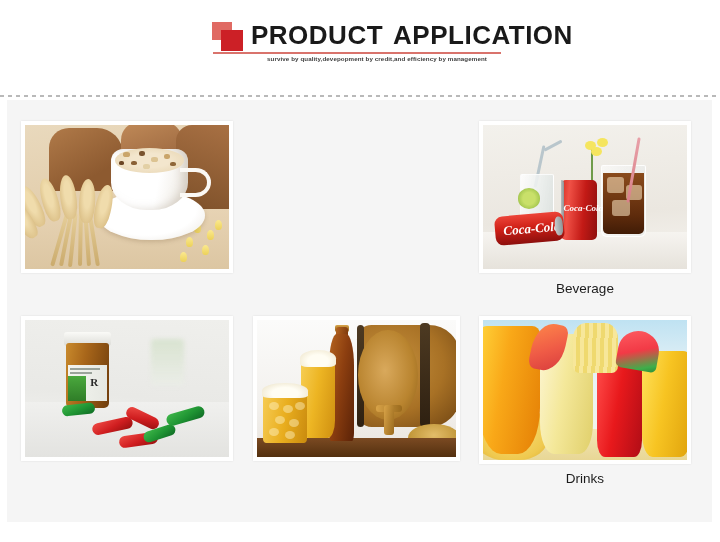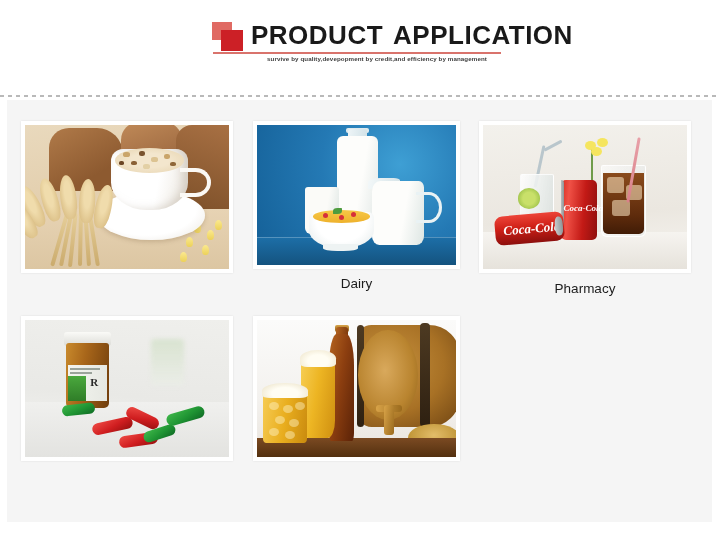--- a/index.html
+++ b/index.html
@@ -325,43 +325,20 @@
               <div class="ear" style="left:20%; top:0%;  transform:rotate(-16deg);"></div>
               <div class="ear" style="left:33%; top:-2%; transform:rotate(-7deg);"></div>
               <div class="ear" style="left:46%; top:2%;  transform:rotate(3deg);"></div>
               <div class="ear" style="left:58%; top:8%;  transform:rotate(12deg);"></div>
               <div class="ear" style="left:2%;  top:18%; transform:rotate(-34deg);"></div>
             </div>
           </div>
         </div>
       </div>
 
-      <div class="cell" style="left:246px; top:21px; width:207px; height:180px;">
-        <div class="card" style="width:207px; height:148px;">
-          <div class="photo">
-            <div class="layer dairy-bg"></div>
-            <div class="layer dairy-table"></div>
-            <div class="layer d-cap"></div>
-            <div class="layer d-neck"></div>
-            <div class="layer d-bottle"></div>
-            <div class="layer d-glass"></div>
-            <div class="layer d-jug-lip"></div>
-            <div class="layer d-jug"></div>
-            <div class="layer d-jug-handle"></div>
-            <div class="layer d-bowl"></div>
-            <div class="layer d-bowl-food"></div>
-            <div class="layer d-berry" style="left:33%; top:63%;"></div>
-            <div class="layer d-berry" style="left:41%; top:64%;"></div>
-            <div class="layer d-berry" style="left:47%; top:62%;"></div>
-            <div class="layer d-leaf"></div>
-            <div class="layer d-bowl-base"></div>
-          </div>
-        </div>
-        <div class="caption" style="left:0; top:155px; width:207px;">Dairy</div>
-      </div>
 
       <div class="cell" style="left:472px; top:21px; width:212px; height:180px;">
         <div class="card" style="width:212px; height:152px;">
           <div class="photo">
             <div class="layer bev-bg"></div>
             <div class="layer bev-table"></div>
             <div class="layer b-flower-stem"></div>
             <div class="layer b-flower" style="left:50%; top:11%;"></div>
             <div class="layer b-flower" style="left:56%; top:9%;"></div>
             <div class="layer b-flower" style="left:53%; top:15%;"></div>
@@ -379,21 +356,21 @@
               <div class="can-lid-right"></div>
               <span class="coke-script" style="left:8%; top:38%; font-size:9px;">Coca-Cola</span>
             </div>
             <div class="layer can-lay">
               <span class="coke-script" style="left:12%; top:26%; font-size:13px;">Coca-Cola</span>
               <div class="layer" style="right:2%; top:18%; width:12%; height:64%;
                    background:linear-gradient(90deg,#c7ccce,#8d9395); border-radius:40%;"></div>
             </div>
           </div>
         </div>
-        <div class="caption" style="left:0; top:160px; width:212px;">Pharmacy</div>
+        <div class="caption" style="left:0; top:160px; width:212px;">Beverage</div>
       </div>
 
       <div class="cell" style="left:14px; top:216px; width:212px; height:180px;">
         <div class="card" style="width:212px; height:145px;">
           <div class="photo">
             <div class="layer ph-bg"></div>
             <div class="layer ph-blur"></div>
             <div class="layer ph-table"></div>
             <div class="layer ph-cap"></div>
             <div class="layer ph-bottle"></div>
@@ -435,16 +412,34 @@
             <div class="mug-dimple" style="left:13%; top:62%; width:5%; height:6%;"></div>
             <div class="mug-dimple" style="left:19%; top:60%; width:5%; height:6%;"></div>
             <div class="mug-dimple" style="left:9%;  top:70%; width:5%; height:6%;"></div>
             <div class="mug-dimple" style="left:16%; top:72%; width:5%; height:6%;"></div>
             <div class="mug-dimple" style="left:6%;  top:79%; width:5%; height:6%;"></div>
             <div class="mug-dimple" style="left:14%; top:81%; width:5%; height:6%;"></div>
           </div>
         </div>
       </div>
 
+      <div class="cell" style="left:472px; top:216px; width:212px; height:180px;">
+        <div class="card" style="width:212px; height:148px;">
+          <div class="photo">
+            <div class="layer dr-bg"></div>
+            <div class="layer dr-sky"></div>
+            <div class="layer dr-table"></div>
+            <div class="layer dr-fruitbase"></div>
+            <div class="layer dr-glass dr-orange"></div>
+            <div class="layer dr-glass dr-pine"></div>
+            <div class="layer dr-glass dr-red"></div>
+            <div class="layer dr-glass dr-yellow"></div>
+            <div class="layer dr-mango"></div>
+            <div class="layer dr-pineslice"></div>
+            <div class="layer dr-melon"></div>
+          </div>
+        </div>
+        <div class="caption" style="left:0; top:155px; width:212px;">Drinks</div>
+      </div>
 
     </div>
   </div>
 </div>
 
 </body></html>

